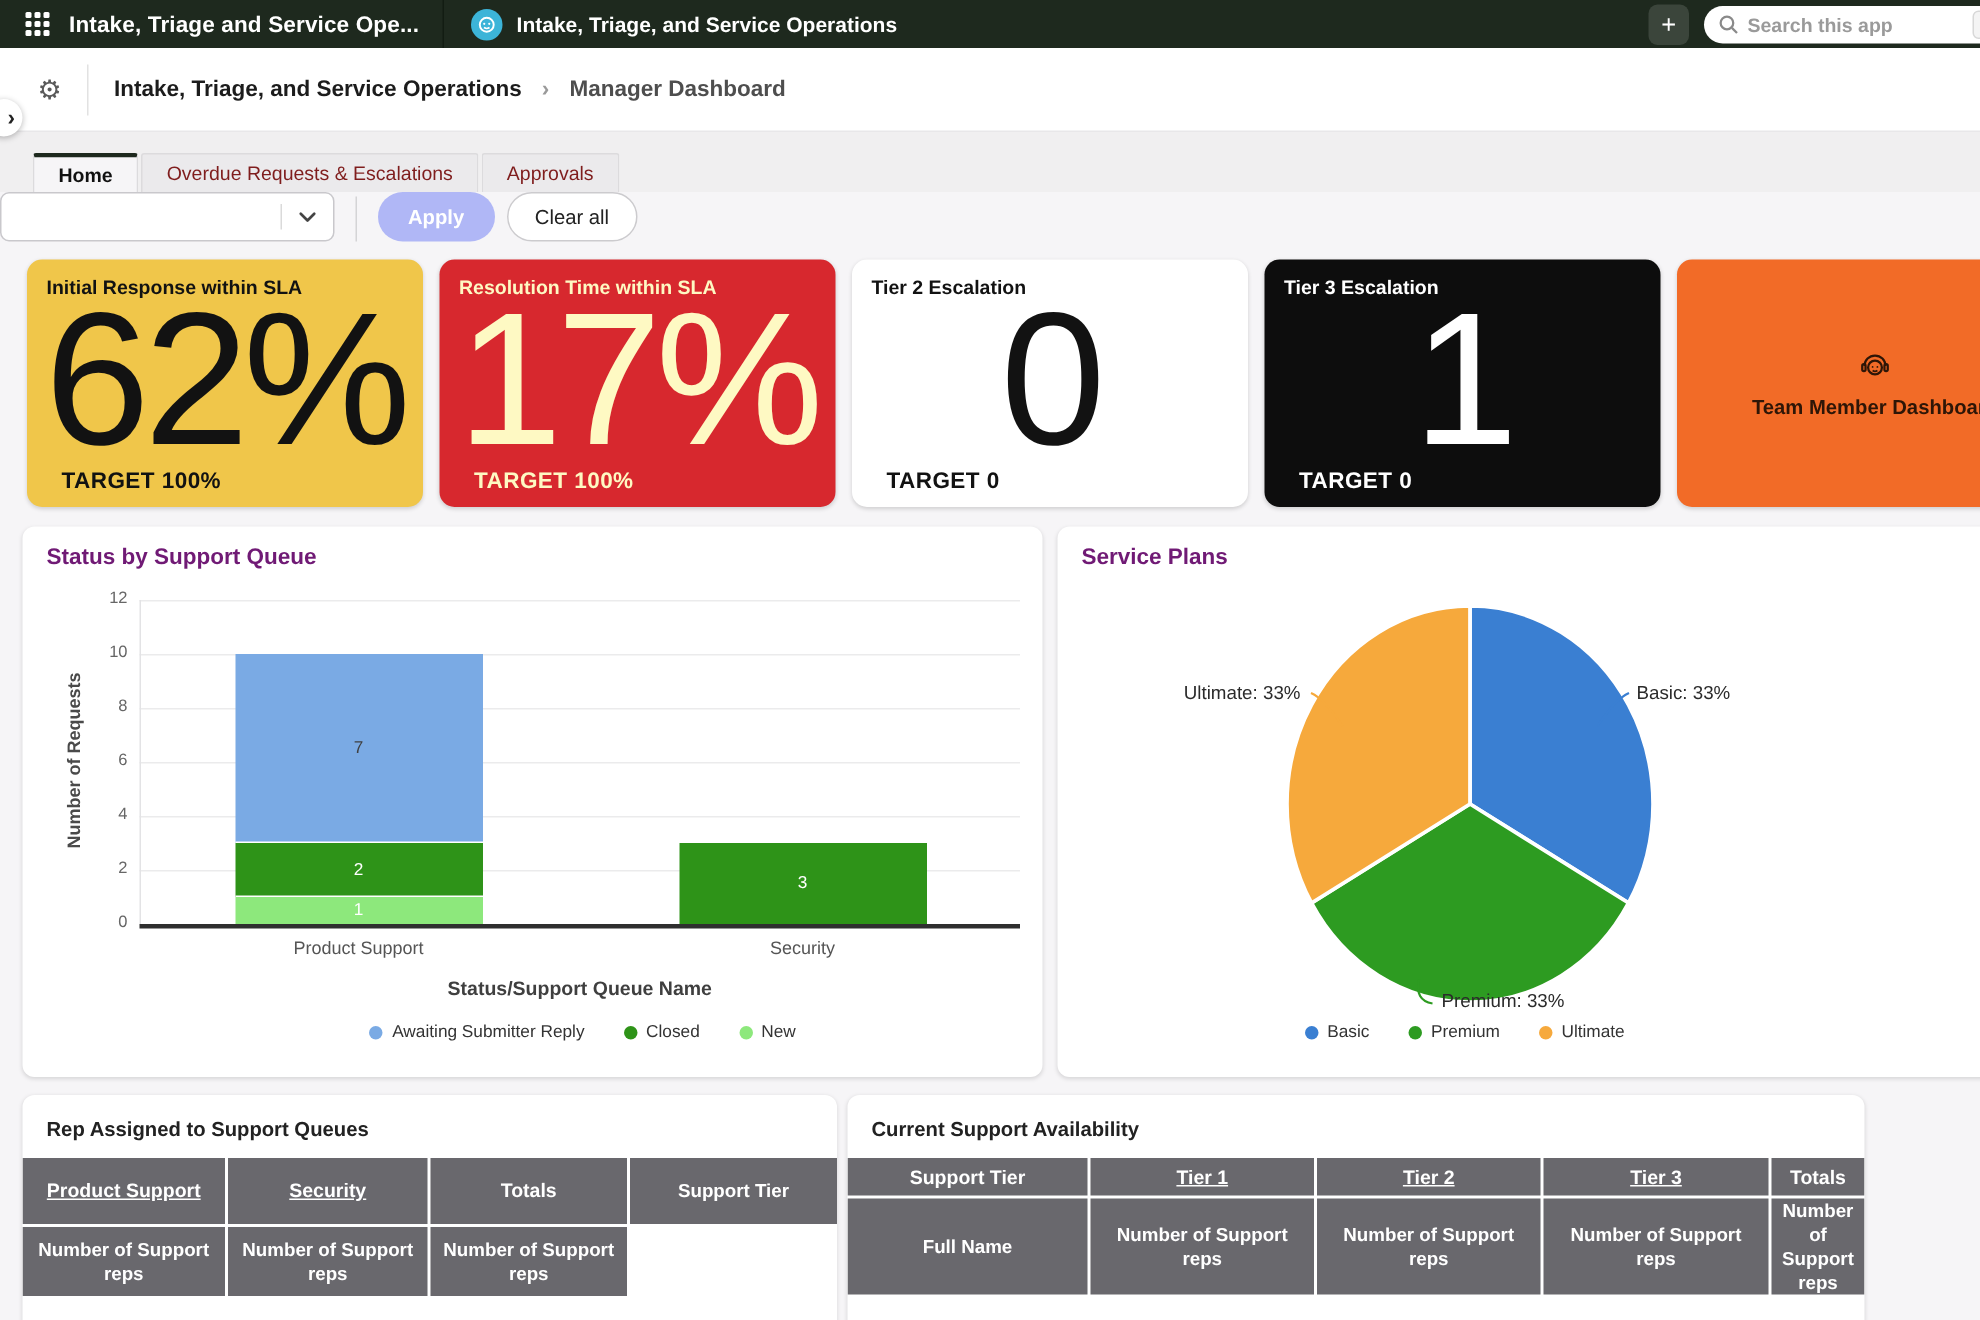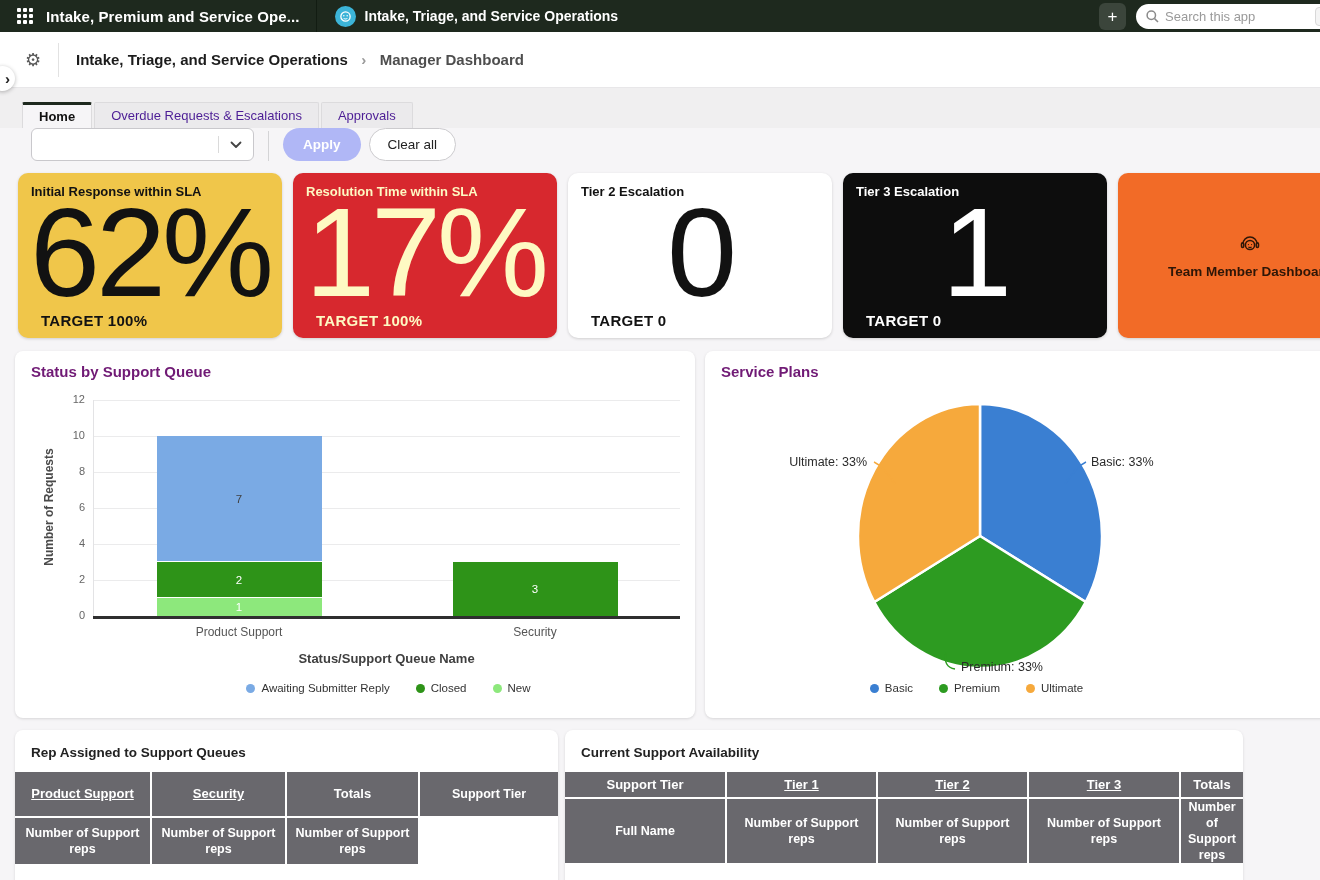--- a/index.html
+++ b/index.html
@@ -12,41 +12,41 @@
   .grid-icon{display:grid;grid-template-columns:repeat(3,4px);grid-gap:2px;}
   .grid-icon i{width:4px;height:4px;background:#fff;border-radius:1px;display:block;}
   .topbar-title{color:#fff;font-weight:700;font-size:15px;margin-left:6px;letter-spacing:.1px;white-space:nowrap;}
   .topbar-divider{width:1px;height:32px;background:#121c12;margin-left:16px;}
   .app-tab{display:flex;align-items:center;gap:9px;padding:0 18px;height:32px;cursor:pointer;}
   .app-icon{width:21px;height:21px;border-radius:50%;background:#3cb4d8;display:flex;align-items:center;justify-content:center;flex:none;}
   .app-tab-label{color:#fff;font-weight:700;font-size:14px;white-space:nowrap;}
   .topbar-spacer{flex:1;}
   .plus-btn{width:27px;height:27px;border-radius:6px;background:#3b453b;color:#fff;font-size:17px;display:flex;align-items:center;justify-content:center;margin-right:10px;border:none;flex:none;line-height:1;}
   .searchbox{width:206px;height:25px;background:#fff;border-radius:13px;display:flex;align-items:center;padding:0 6px 0 10px;gap:6px;flex:none;margin-right:-22px;}
-  .search-ph{color:#9a9a9a;font-size:13px;flex:1;white-space:nowrap;}
+  .search-ph{color:#9a9a9a;font-size:13px;flex:1;white-space:nowrap;font-weight:bold;}
   .kbd{min-width:20px;height:19px;border:1px solid #d8d8d8;background:#f4f4f4;border-radius:4px;font-size:11px;color:#777;display:flex;align-items:center;justify-content:center;padding:0 4px;flex:none;}
 
   
   .crumbbar{height:56px;background:#fff;border-bottom:1px solid #e8e7e9;display:flex;align-items:center;}
   .gear-btn{width:30px;height:30px;margin-left:18px;display:flex;align-items:center;justify-content:center;color:#5a5a5a;font-size:18px;background:none;border:none;cursor:pointer;}
   .crumb-divider{width:1px;height:34px;background:#e2e2e2;margin:0 17px 0 10px;}
   .crumb-app{font-size:15px;font-weight:700;color:#1c1c1c;cursor:pointer;}
   .crumb-sep{color:#9a9a9a;margin:0 9px;font-size:15px;font-weight:700;}
   .crumb-page{font-size:15px;font-weight:700;color:#4e4e4e;}
   .edge-btn{position:absolute;left:-10px;top:66px;width:25px;height:25px;border-radius:50%;background:#fff;box-shadow:0 1px 4px rgba(0,0,0,.28);border:none;z-index:6;color:#222;font-size:15px;font-weight:700;display:flex;align-items:center;justify-content:center;padding-left:10px;cursor:pointer;}
 
   
   .tabstrip{margin-top:14px;padding-left:22px;display:flex;align-items:flex-end;height:26px;position:relative;z-index:2;}
-  .tab{height:26px;display:flex;align-items:center;padding:0 16px;font-size:13px;color:#4c1d95;background:#ebeaec;border:1px solid #dcdbdd;border-bottom:none;border-radius:2px 2px 0 0;margin-right:2px;cursor:pointer;white-space:nowrap;}
+  .tab{height:26px;display:flex;align-items:center;padding:0 16px;font-size:13px;color:#7f1d1d;background:#ebeaec;border:1px solid #dcdbdd;border-bottom:none;border-radius:2px 2px 0 0;margin-right:2px;cursor:pointer;white-space:nowrap;}
   .tab.active{background:#f6f5f7;font-weight:700;border-top:3px solid #1e291e;color:#111;}
 
   
   .content{position:absolute;top:128px;left:0;width:1320px;height:752px;background:#f6f5f7;overflow:hidden;}
   .filter-label{margin:12px 0 6px 31px;font-size:13px;color:#222;}
-  .filter-row{display:flex;align-items:flex-end;margin-left:31px;height:33px;}
+  .filter-row{display:flex;align-items:flex-end;height:33px;}
   .select{width:223px;height:33px;background:#fff;border:1px solid #c9c8cc;border-radius:6px;display:flex;align-items:center;cursor:pointer;}
   .select-value{flex:1;font-size:13px;color:#333;padding-left:10px;min-height:1px;}
   .select-divider{width:1px;height:17px;background:#dadada;}
   .select-chevron{width:34px;display:flex;align-items:center;justify-content:center;}
   .filter-sep{width:1px;height:30px;background:#d4d4d6;margin:0 14px;}
   .btn-apply{height:33px;padding:0 20px;border-radius:17px;background:#b0b7f6;color:#fff;font-weight:700;font-size:13.5px;border:none;cursor:pointer;}
   .btn-clear{height:33px;padding:0 18px;border-radius:17px;background:#fff;color:#222;font-size:13.5px;border:1px solid #cccbce;margin-left:8px;cursor:pointer;}
 
   
   .kpi-row{display:flex;gap:11px;margin:12px 0 0 18px;}
@@ -99,21 +99,21 @@
         <i></i>
         <i></i>
         <i></i>
         <i></i>
         <i></i>
         <i></i>
         <i></i>
         <i></i>
       </span>
   </button>
-  <span class="topbar-title">Intake, Premium and Service Ope...</span>
+  <span class="topbar-title">Intake, Triage and Service Ope...</span>
   <span class="topbar-divider"></span>
   <div class="app-tab">
     <span class="app-icon">
       <svg width="13" height="13" viewBox="0 0 14 14" fill="none" stroke="#fff">
         <circle cx="7" cy="7" r="5" stroke-width="1.4"></circle>
         <circle cx="5.2" cy="6.3" r="0.8" fill="#fff" stroke="none"></circle>
         <circle cx="8.8" cy="6.3" r="0.8" fill="#fff" stroke="none"></circle>
         <path d="M5 9 q2 1.4 4 0" stroke-width="1.2"></path>
       </svg>
     </span>

